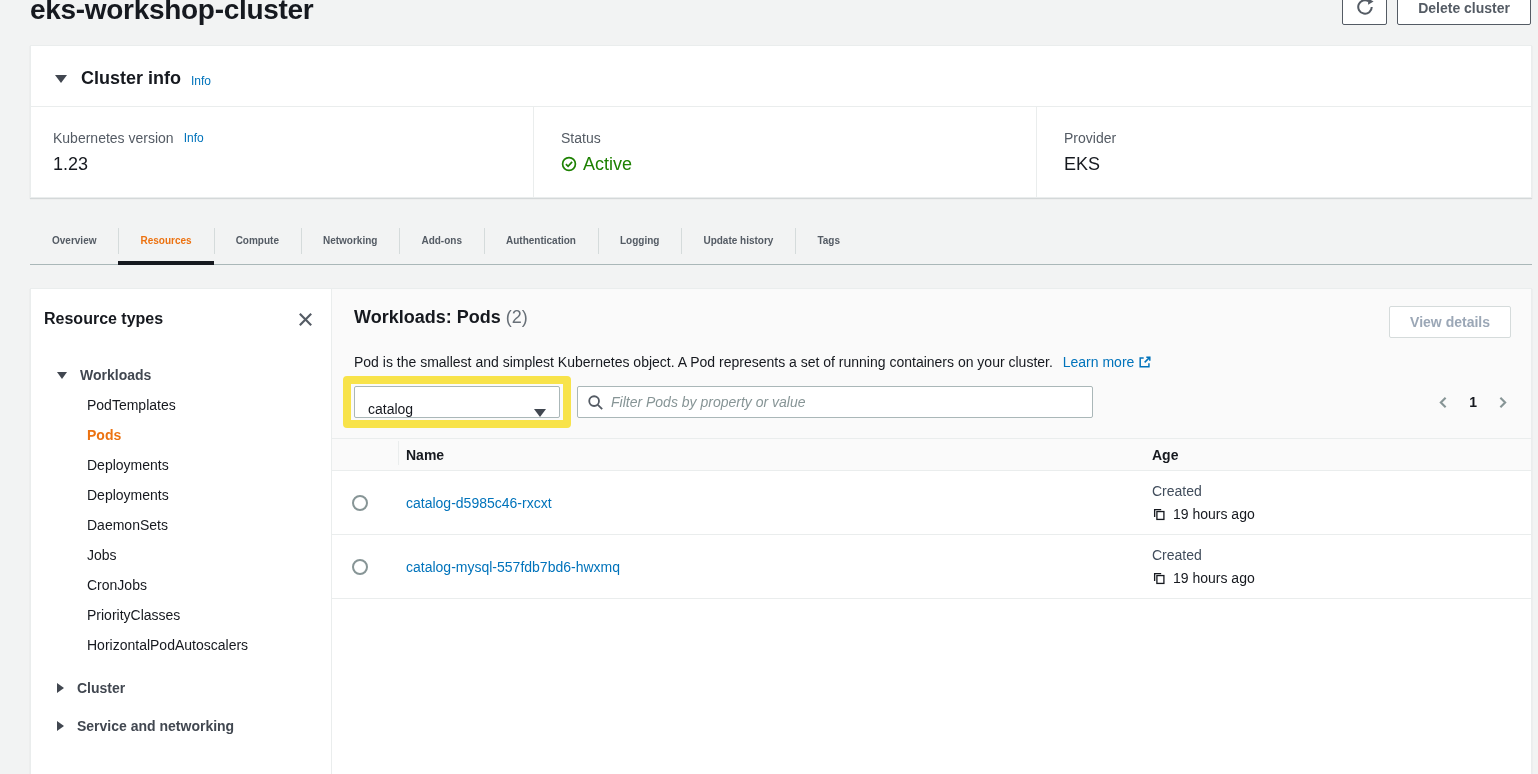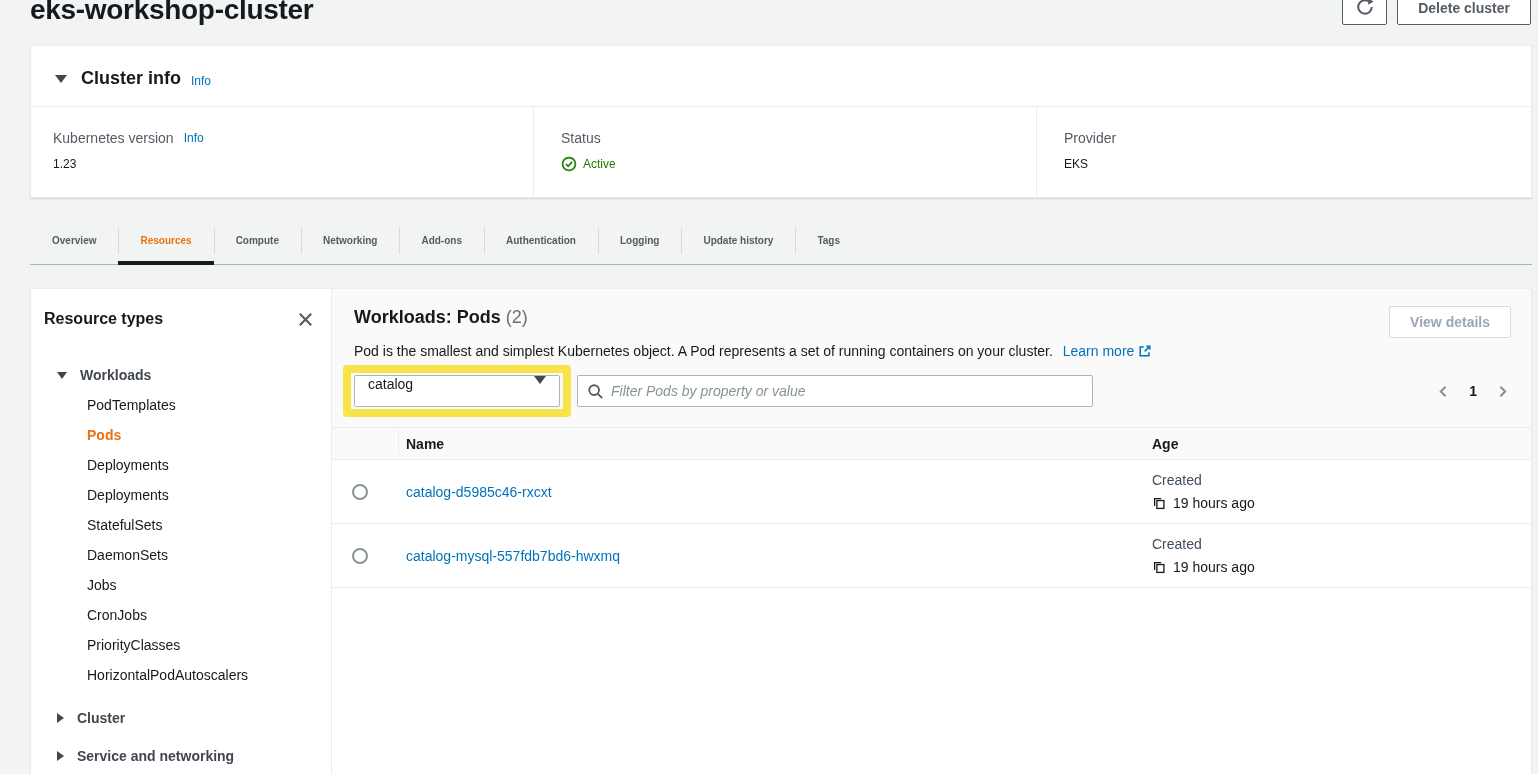--- a/index.html
+++ b/index.html
@@ -45,21 +45,21 @@
     width:0; height:0; border-top:5px solid transparent; border-bottom:5px solid transparent;
     border-left:7px solid #414750; display:inline-block;
   }
   .card-info-title { font-size:18px; font-weight:700; margin-left:14px; }
   .info-link { color:#0073bb; font-size:12px; font-weight:400; margin-left:10px; position:relative; top:2px; cursor:pointer; }
   .card-info-body { display:grid; grid-template-columns:502px 503px 1fr; }
   .field { padding:22px 20px 24px 22px; }
   .field + .field { border-left:1px solid #eaeded; padding-left:27px; }
   .field-label { color:#545b64; font-size:14px; line-height:18px; display:flex; align-items:center; }
   .field-label .info-link { top:0; }
-  .field-value { margin-top:8px; font-size:12px; line-height:18px; }
+  .field-value { margin-top:8px; font-size:18px; line-height:18px; }
   .status-value { color:#1d8102; display:flex; align-items:center; gap:6px; }
 
   
   .tabs { margin:20px 6px 0 30px; display:flex; border-bottom:1px solid #aab7b8; height:47px; }
   .tab { position:relative; padding:0 22px; line-height:46px; font-size:10px; font-weight:700; color:#545b64; cursor:pointer; white-space:nowrap; }
   .tab + .tab::before { content:""; position:absolute; left:0; top:10px; height:26px; width:1px; background:#d5dbdb; }
   .tab.active { color:#ec7211; }
   .tab.active::after { content:""; position:absolute; left:0; right:0; bottom:-1px; height:4px; background:#16191f; }
 
   
@@ -79,27 +79,27 @@
 
   .main { flex:1; min-width:0; background:#fff; display:flex; flex-direction:column; }
   .main-top { background:#fafafa; padding:17px 20px 20px 22px; }
   .main-title-row { display:flex; justify-content:space-between; align-items:flex-start; }
   .main-title { font-size:18px; font-weight:700; line-height:22px; }
   .count { color:#687078; font-weight:400; }
   .view-details-btn {
     height:32px; padding:0 20px; background:#fff; border:1px solid #d5dbdb; border-radius:2px;
     color:#9ba7b6; font-weight:700; font-size:14px; cursor:default;
   }
-  .description { margin-top:4px; font-size:14px; line-height:18px; color:#16191f; }
+  .description { margin-top:15px; font-size:14px; line-height:18px; color:#16191f; }
   .learn-more { color:#0073bb; cursor:pointer; margin-left:6px; }
   .ext-icon { display:inline-block; vertical-align:-2px; margin-left:4px; }
   .filter-row { position:relative; margin-top:13px; height:32px; display:flex; }
   .dropdown {
     position:relative; z-index:2; width:206px; height:32px; background:#fff;
-    border:1px solid #aab7b8; border-radius:2px; display:flex; align-items:flex-start;
+    border:1px solid #aab7b8; border-radius:2px; display:flex; align-items:flex-end;
     justify-content:space-between; padding:0 13px; cursor:pointer;
   }
   .dropdown-caret { width:0; height:0; border-left:6px solid transparent; border-right:6px solid transparent; border-top:8px solid #414750; }
   .highlight-box {
     position:absolute; left:-11px; top:-10px; width:228px; height:52px;
     border:8px solid #f8e34a; border-radius:4px; z-index:1; pointer-events:none;
   }
   .search-box {
     margin-left:17px; width:516px; height:32px; background:#fff;
     border:1px solid #aab7b8; border-radius:2px; display:flex; align-items:center; padding:0 9px;
@@ -209,21 +209,20 @@
 
     <div class="group-header">
       <span class="caret-down" style="border-top-width:7px;border-left-width:5.5px;border-right-width:5.5px;"></span>
       <span>Workloads</span>
     </div>
     <ul class="sidebar-items">
       <li>PodTemplates</li>
       <li class="selected">Pods</li>
       <li>Deployments</li>
       <li>Deployments</li>
-      <li>StatefulSets</li>
       <li>DaemonSets</li>
       <li>Jobs</li>
       <li>CronJobs</li>
       <li>PriorityClasses</li>
       <li>HorizontalPodAutoscalers</li>
     </ul>
 
     <div class="group-header collapsed-1">
       <span class="caret-right"></span>
       <span>Cluster</span>

